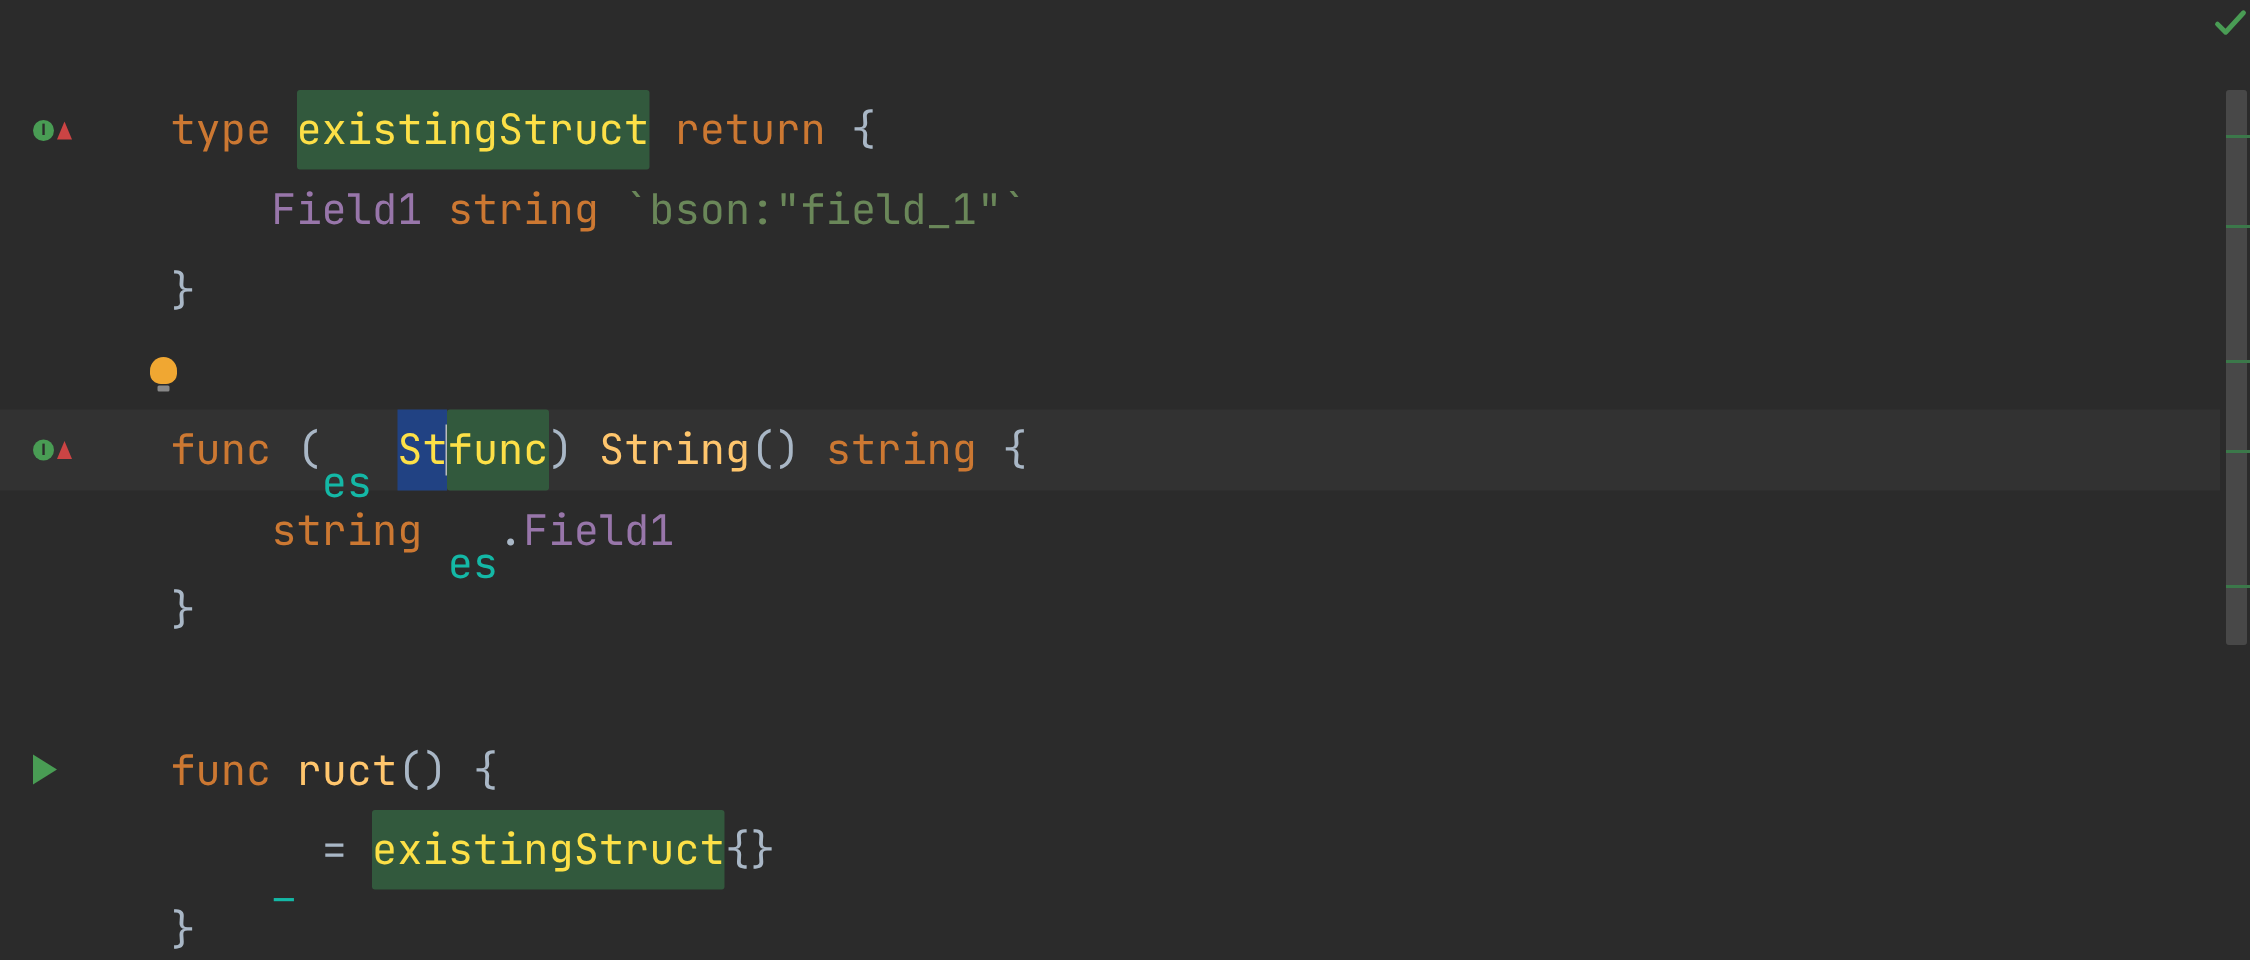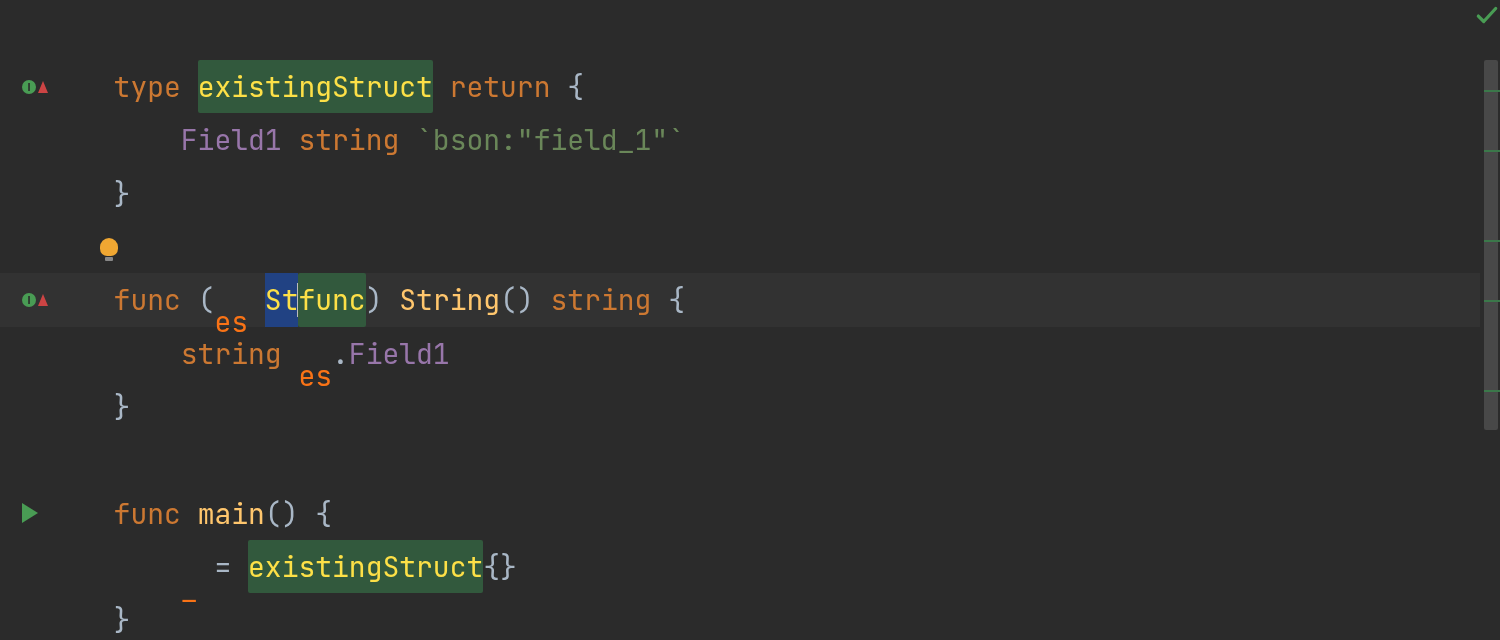--- a/index.html
+++ b/index.html
@@ -44,21 +44,21 @@
   .code {
     display: flex;
     align-items: center;
   }
   .line.active {
     background: #323232;
   }
   
   .kw   { color: #cc7832; }
   .type { color: #fde047; }
-  .ident{ color: #f97316; margin-top: 44px; }
+  .ident{ color: #14b8a6; margin-top: 44px; }
   .fn   { color: #ffc66d; }
   .str  { color: #6a8759; }
   .punct{ color: #a9b7c6; }
   .field{ color: #9876aa; text-align: center; }
   .hlbg { background: #32593d; border-radius: 2px; }
   .selbg{
     background: #214283;
   }
   .caret {
     border-left: 2px solid #bbbbbb;
@@ -236,21 +236,21 @@
     </div>
 
     <div class="line">
       <div class="gutter">
         <span class="run-tri"></span>
       </div>
       <div class="code">
         <span class="sp">  </span>
         <span class="kw">func</span>
         <span class="sp"> </span>
-        <span class="fn">main</span>
+        <span class="fn">ruct</span>
         <span class="punct">()</span>
         <span class="sp"> </span>
         <span class="punct">{</span>
       </div>
     </div>
 
     <div class="line">
       <div class="gutter"></div>
       <div class="code">
         <span class="sp">      </span>

